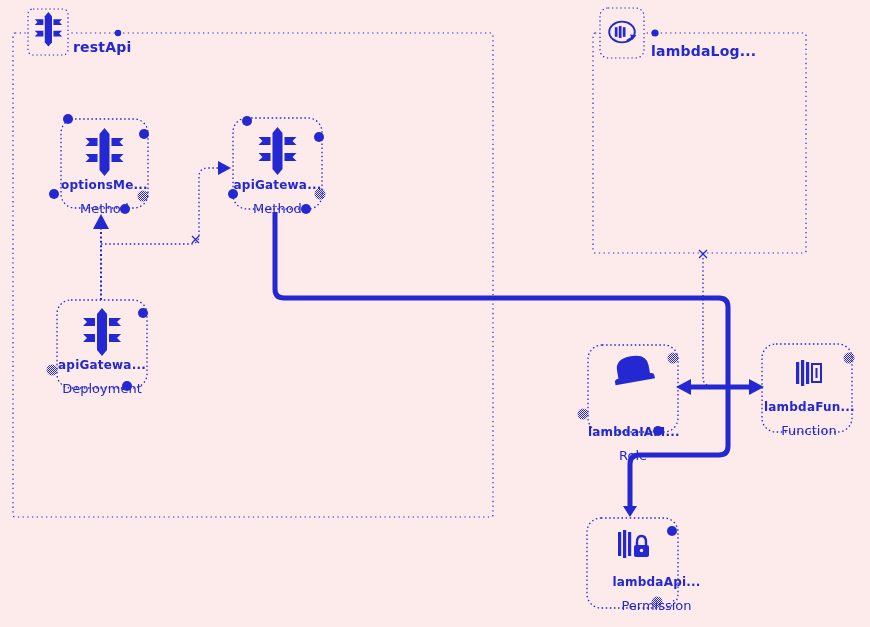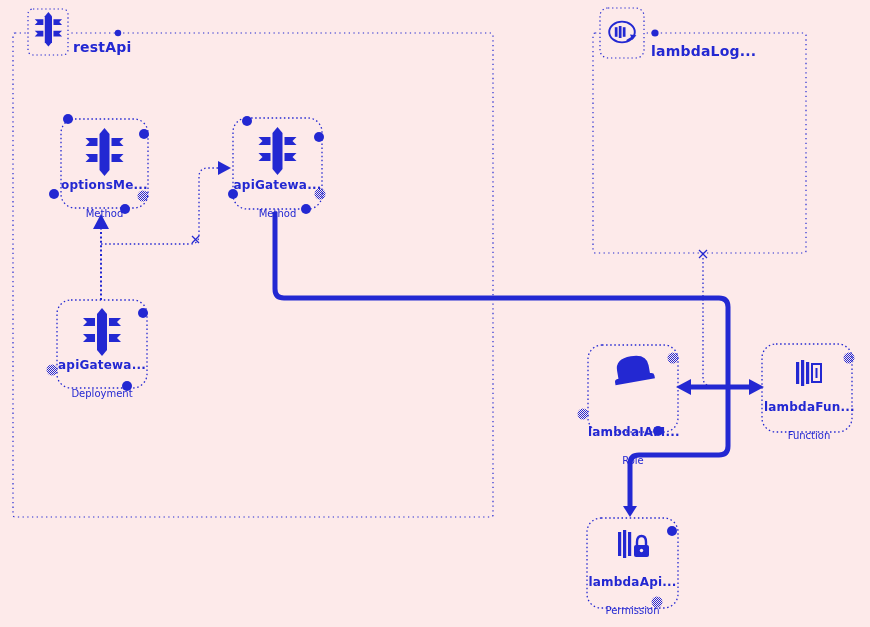--- a/index.html
+++ b/index.html
@@ -18,21 +18,21 @@
   .arrow    { fill:var(--accent); stroke:none; }
   .xmark    { stroke:var(--accent); stroke-width:1.3; }
   .handle   { fill:var(--accent); }
   .icon-st  { stroke:var(--accent); fill:none; }
   .icon-f   { fill:var(--accent); stroke:none; }
 
   
   .cluster-label { position:absolute; color:var(--accent); font-weight:bold; font-size:14px; letter-spacing:.2px; }
   .node-label { position:absolute; text-align:center; color:var(--accent); }
   .node-label .l1 { font-weight:bold; font-size:12px; letter-spacing:.2px; }
-  .node-label .l2 { font-size:10px; margin-top:16px; }
+  .node-label .l2 { font-size:13px; margin-top:9px; }
 </style>
 </head>
 <body>
 
 <div class="canvas">
 
 <svg width="870" height="627" viewBox="0 0 870 627">
   <defs>
     <pattern id="dither" width="2" height="2" patternUnits="userSpaceOnUse">
       <rect width="1" height="1" fill="#2328d2"></rect>
@@ -193,18 +193,18 @@
 <div class="node-label" style="left:588px; top:425px; width:90px;">
   <div class="l1">lambdaIAM...</div>
   <div class="l2">Role</div>
 </div>
 
 <div class="node-label" style="left:764px; top:400px; width:90px;">
   <div class="l1">lambdaFun...</div>
   <div class="l2">Function</div>
 </div>
 
-<div class="node-label" style="left:587px; top:575px; width:91px;text-align:center;">
+<div class="node-label" style="left:611px; top:575px; width:91px;text-align:center;">
   <div class="l1">lambdaApi...</div>
   <div class="l2">Permission</div>
 </div>
 
 </div>
 
 </body></html>

